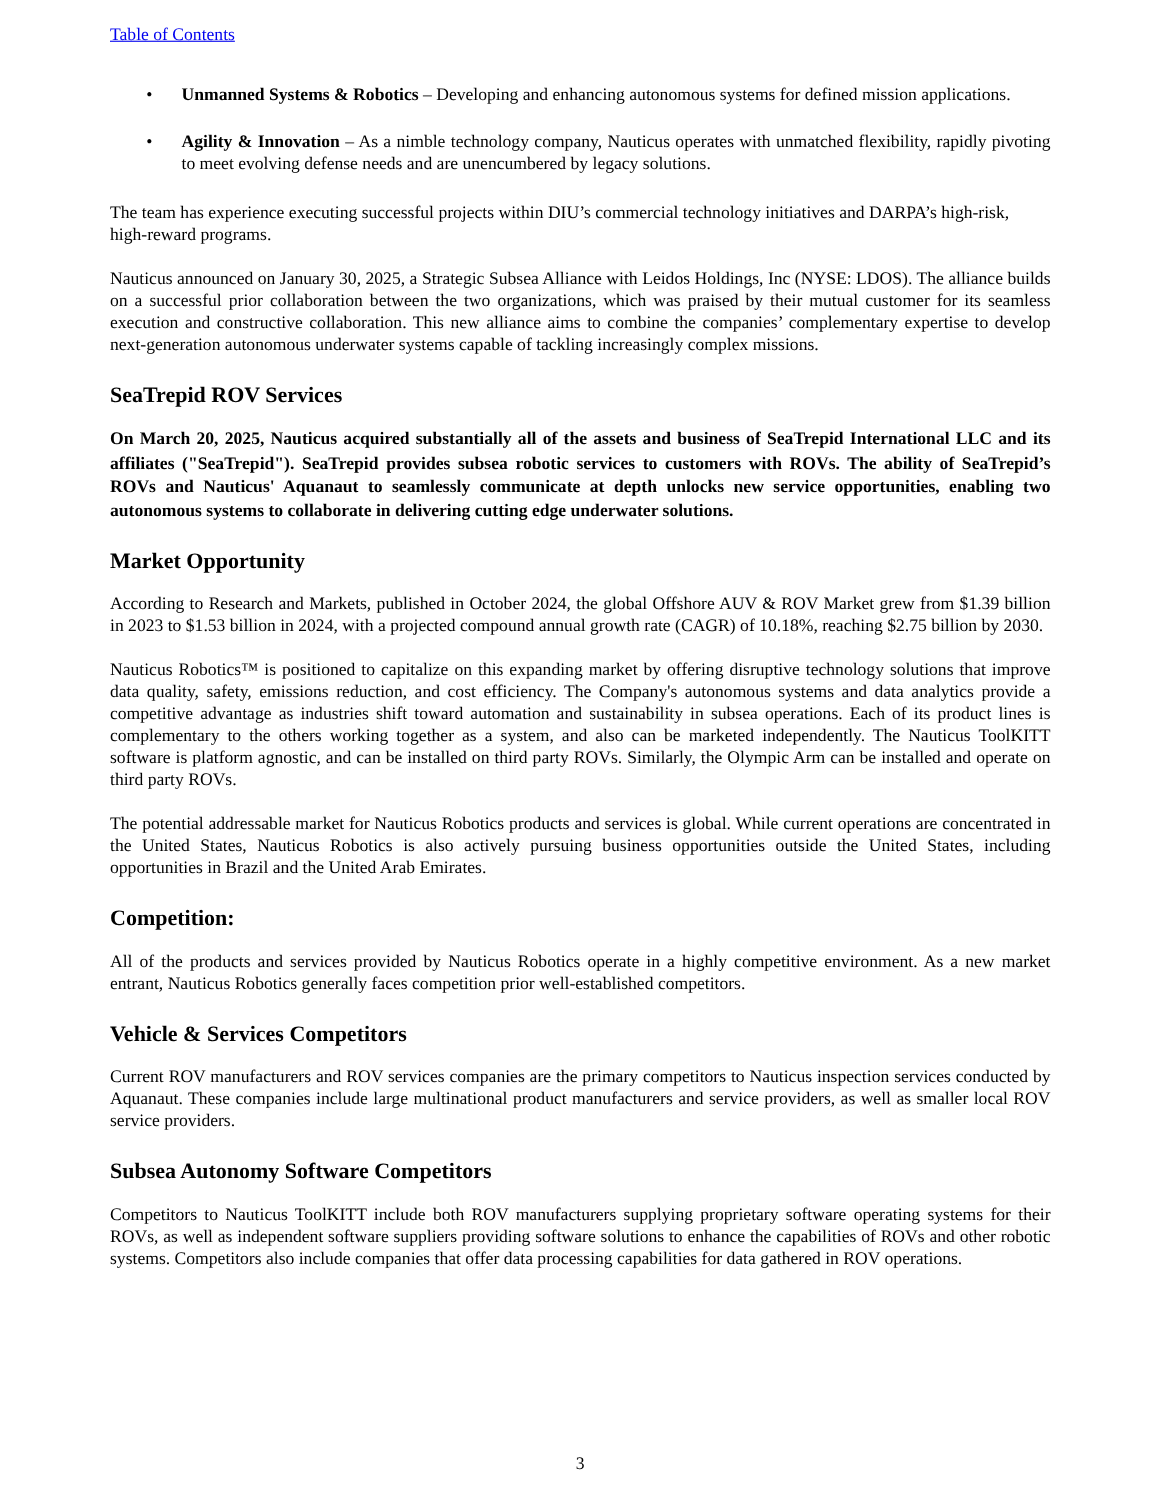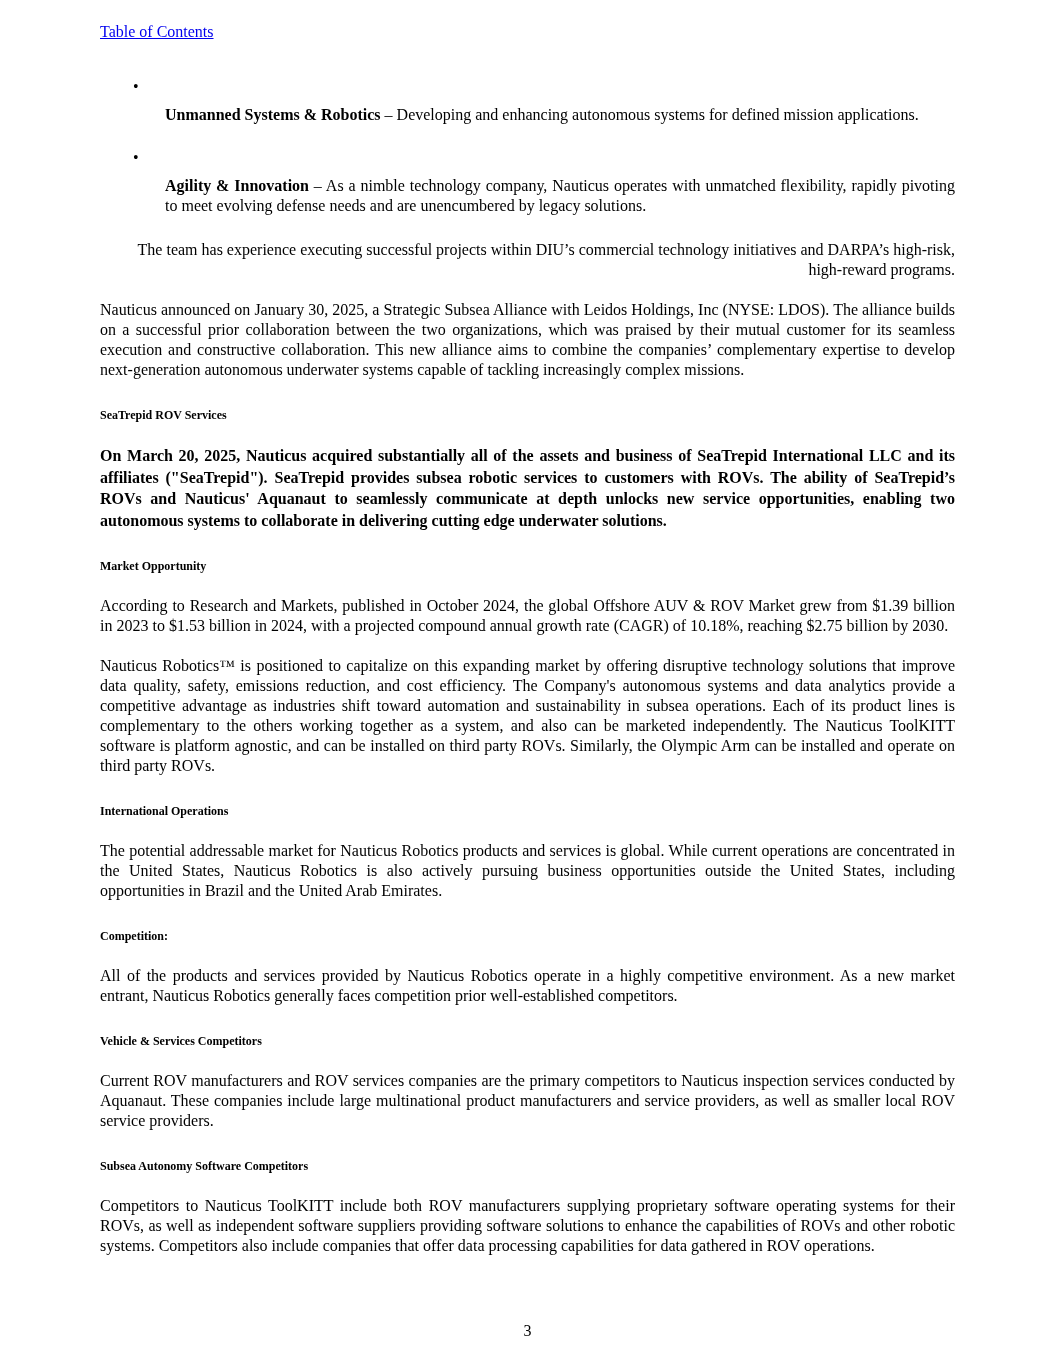--- a/index.html
+++ b/index.html
@@ -34,32 +34,31 @@
   }
   ul.bullets li + li { margin-top: 23px; }
   ul.bullets .marker {
     flex: 0 0 32px;
     margin-left: 33px;
     text-align: left;
   }
   ul.bullets .li-text {
     flex: 1;
     text-align: justify;
-    margin-top: 28px;
   }
   p {
     margin: 20px 0 0 0;
     text-align: justify;
   }
-  p.left { text-align: right; }
+  p.left { text-align: left; }
   p.gap-lg { margin-top: 24px; }
   p.loose { line-height: 21.5px; font-weight: bold; }
   h3 {
     margin: 25px 0 0 0;
-    font-size: 12px;
+    font-size: 20px;
     font-weight: bold;
     line-height: 20px;
   }
   .page-number {
     position: absolute;
     left: 0;
     right: 0;
     bottom: 24px;
     text-align: center;
   }
@@ -89,21 +88,20 @@
   <h3>SeaTrepid ROV Services</h3>
 
   <p class="loose">On March 20, 2025, Nauticus acquired substantially all of the assets and business of SeaTrepid International LLC and its affiliates ("SeaTrepid"). SeaTrepid provides subsea robotic services to customers with ROVs. The ability of SeaTrepid’s ROVs and Nauticus' Aquanaut to seamlessly communicate at depth unlocks new service opportunities, enabling two autonomous systems to collaborate in delivering cutting edge underwater solutions.</p>
 
   <h3>Market Opportunity</h3>
 
   <p>According to Research and Markets, published in October 2024, the global Offshore AUV &amp; ROV Market grew from $1.39 billion in 2023 to $1.53 billion in 2024, with a projected compound annual growth rate (CAGR) of 10.18%, reaching $2.75 billion by 2030.</p>
 
   <p>Nauticus Robotics™ is positioned to capitalize on this expanding market by offering disruptive technology solutions that improve data quality, safety, emissions reduction, and cost efficiency. The Company's autonomous systems and data analytics provide a competitive advantage as industries shift toward automation and sustainability in subsea operations. Each of its product lines is complementary to the others working together as a system, and also can be marketed independently. The Nauticus ToolKITT software is platform agnostic, and can be installed on third party ROVs. Similarly, the Olympic Arm can be installed and operate on third party ROVs.</p>
 
-  <h3>International Operations</h3>
 
   <p>The potential addressable market for Nauticus Robotics products and services is global. While current operations are concentrated in the United States, Nauticus Robotics is also actively pursuing business opportunities outside the United States, including opportunities in Brazil and the United Arab Emirates.</p>
 
   <h3>Competition:</h3>
 
   <p>All of the products and services provided by Nauticus Robotics operate in a highly competitive environment. As a new market entrant, Nauticus Robotics generally faces competition prior well-established competitors.</p>
 
   <h3>Vehicle &amp; Services Competitors</h3>
 
   <p>Current ROV manufacturers and ROV services companies are the primary competitors to Nauticus inspection services conducted by Aquanaut. These companies include large multinational product manufacturers and service providers, as well as smaller local ROV service providers.</p>

